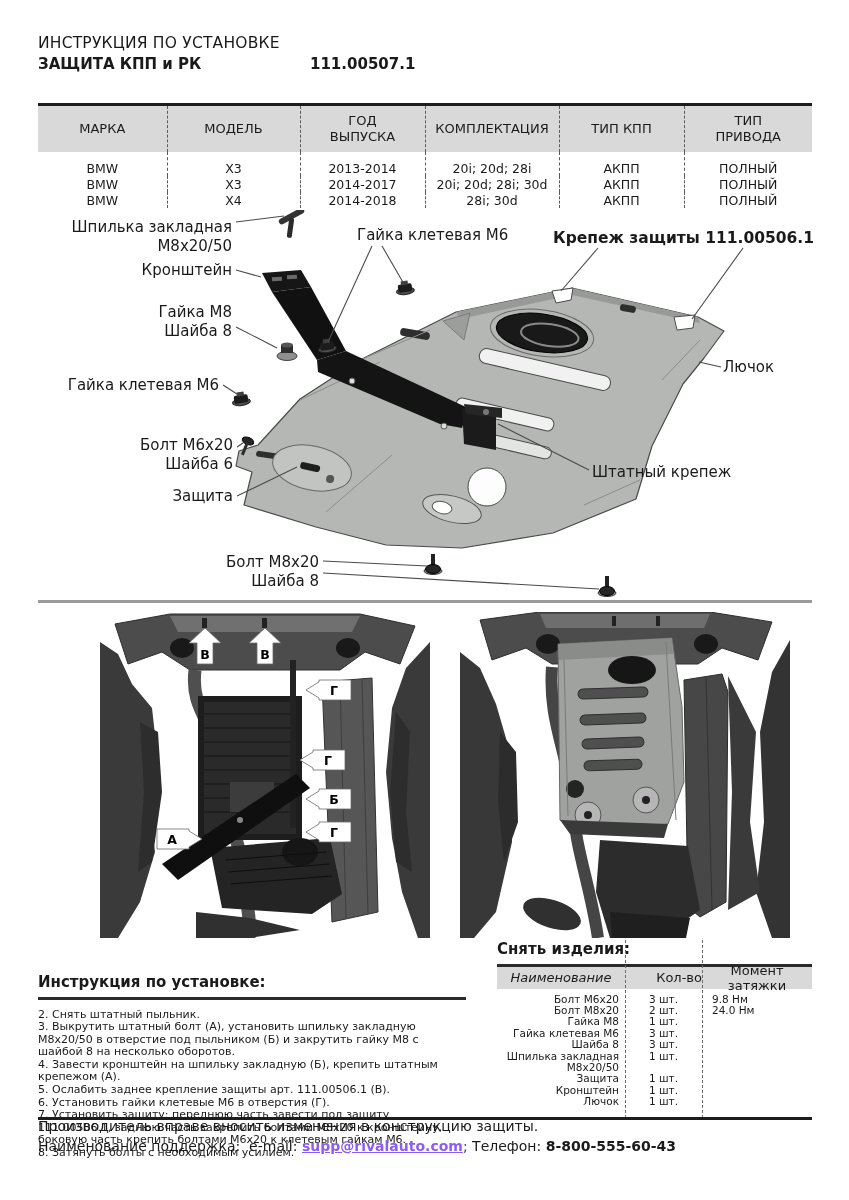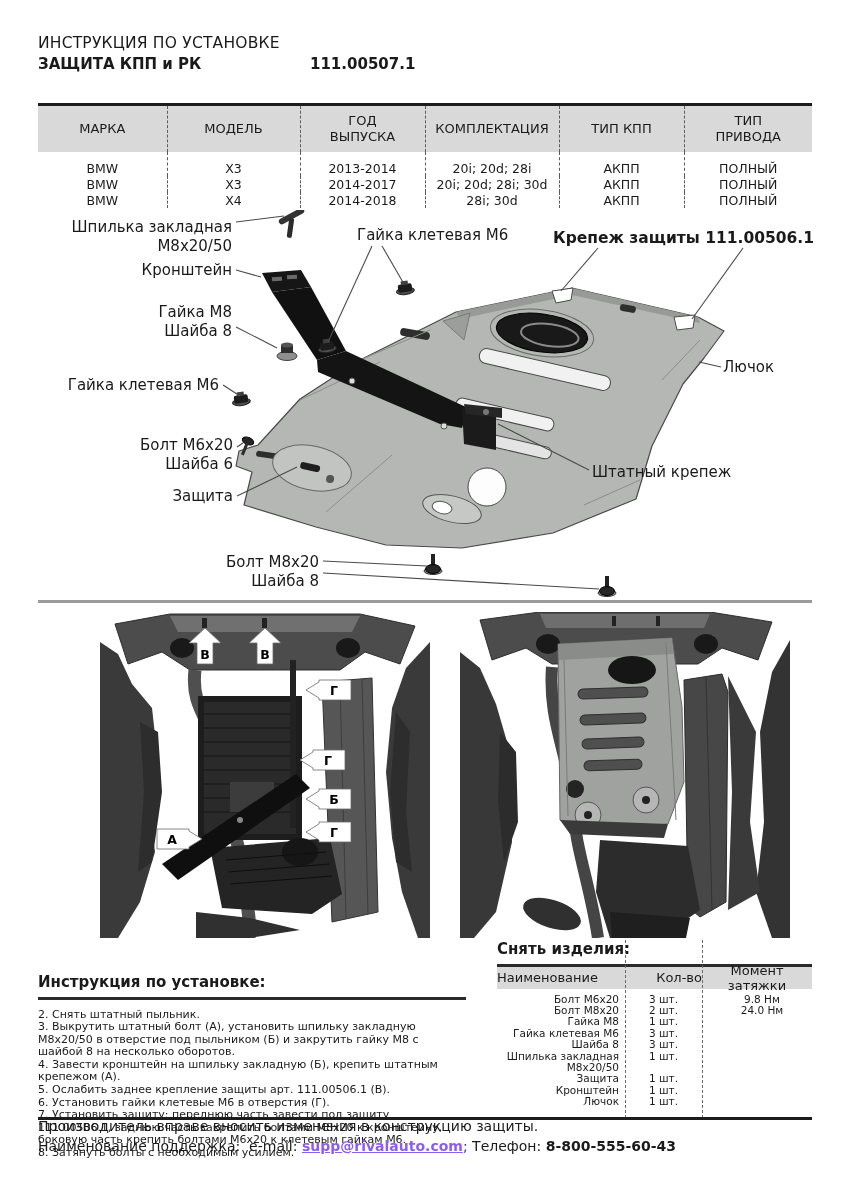--- a/index.html
+++ b/index.html
@@ -38,27 +38,27 @@
   .mk-shape{fill:#ffffff;stroke:#6a6a6a;stroke-width:.8;}
 
   
   #instr{left:38px;top:940px;width:428px;margin-top:33px;}
   #instr h3, #parts h3{margin:0;font-size:15px;font-weight:bold;}
   #instr .hr{height:2.5px;background:#2a2a2a;margin-top:6px;margin-bottom:9px;}
   #instr .step{font-size:11px;line-height:12.6px;}
   #parts{left:497px;top:940px;width:315px;height:178px;}
   #parts .hr{height:2.5px;background:#2a2a2a;margin-top:6px;}
   #parts .phead{display:flex;background:#d9d9d9;height:22px;align-items:center;font-size:13px;}
-  #parts .phead .c1{width:128px;}
+  #parts .phead .c1{width:128px;text-align:center;font-style:italic;}
   #parts .phead .c2{width:77px;text-align:right;}
   #parts .phead .c3{flex:1;text-align:center;}
   #parts .prow{display:flex;font-size:10.5px;line-height:11.4px;align-items:flex-start;}
   #parts .prow .c1{width:122px;padding-right:6px;text-align:right;}
   #parts .prow .c2{width:77px;text-align:center;}
-  #parts .prow .c3{flex:1;padding-left:10px;text-align:center;}
+  #parts .prow .c3{flex:1;padding-left:10px;text-align:left;}
   #parts .rows{padding-top:5px;}
   #parts .dash{position:absolute;top:0;bottom:0;width:0;border-left:1px dashed #6a6a6a;}
   #parts .dash.d1{left:128px;}
   #parts .dash.d2{left:205px;}
 
   
   #ftr{left:38px;top:1118px;width:774px;font-size:14px;}
   #ftr .f2{margin-top:4px;}
   #ftr a{color:#8b5cf6;font-weight:bold;text-align:right;}
   #ftr .sep{color:#3b3b8e;}

